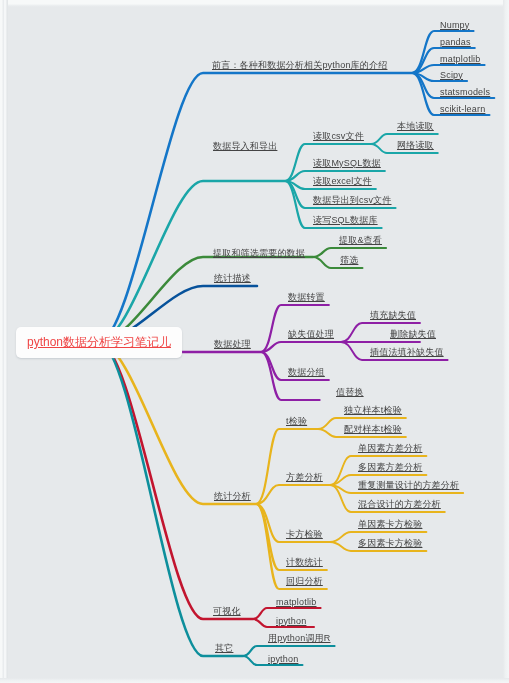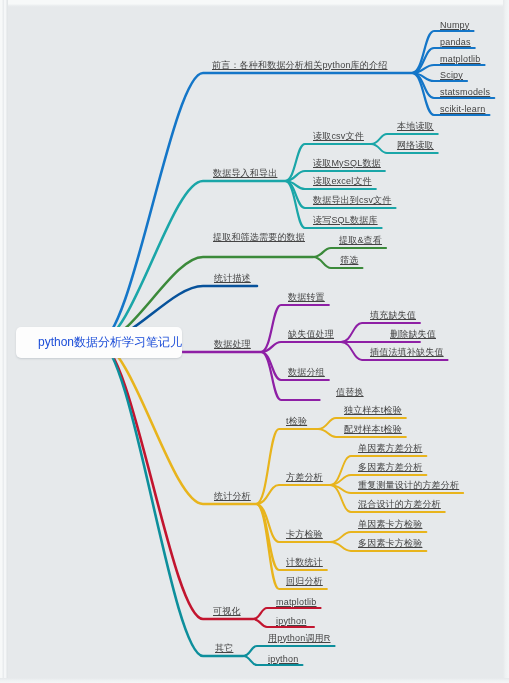--- a/index.html
+++ b/index.html
@@ -21,22 +21,22 @@
   #frame-right{left:503px;top:0;width:6px;height:683px;
       background:linear-gradient(90deg,#e6e9eb 0%,#eef1f2 40%,#f4f6f7 100%);}
   #frame-bottom{left:0;top:678px;width:509px;height:5px;
       background:linear-gradient(180deg,#e6e9eb 0%,#eef1f2 45%,#f4f6f7 100%);}
   .node{position:absolute;color:#444;white-space:nowrap;letter-spacing:0.2px;text-decoration:underline;}
   .node-l1{font-size:9px;}
   .node-l2{font-size:9px;}
   .node-l3{font-size:9px;}
   #rootnode{position:absolute;background:#fdfdfd;border-radius:5px;
         box-shadow:0 1px 2px rgba(140,150,158,.33);
-        display:flex;align-items:center;justify-content:flex-end;
-        font-size:12px;color:#1d4ed8;z-index:5;}
+        display:flex;align-items:center;justify-content:center;
+        font-size:12px;color:#ef4444;z-index:5;text-decoration:underline;}
 </style>
 </head>
 <body>
 
 <div id="canvas" style="background: rgb(230, 233, 235);">
   <svg id="links">
       <path d="M99 342C132.28 342,171.8 73,203 73H412" stroke="#1476c8" stroke-width="2.6" fill="none" stroke-linecap="round" stroke-linejoin="round"></path>
       <path d="M412 73C423.88 73,424.32 31,434 31H473.515625" stroke="#1476c8" stroke-width="2.2" fill="none" stroke-linecap="round" stroke-linejoin="round"></path>
       <path d="M412 73C423.88 73,424.32 48,434 48H474.734375" stroke="#1476c8" stroke-width="2.2" fill="none" stroke-linecap="round" stroke-linejoin="round"></path>
       <path d="M412 73C423.88 73,424.32 65,434 65H484.53125" stroke="#1476c8" stroke-width="2.2" fill="none" stroke-linecap="round" stroke-linejoin="round"></path>
@@ -88,29 +88,29 @@
     <span>python数据分析学习笔记儿</span>
   </div>
   <div id="nodes">
       <div class="node node-l1" style="left: 212px; bottom: 611.5px;">前言：各种和数据分析相关python库的介绍</div>
       <div class="node node-l2" style="left: 440px; bottom: 653.5px;">Numpy</div>
       <div class="node node-l2" style="left: 440px; bottom: 636.5px;">pandas</div>
       <div class="node node-l2" style="left: 440px; bottom: 619.5px;">matplotlib</div>
       <div class="node node-l2" style="left: 440px; bottom: 603.5px;">Scipy</div>
       <div class="node node-l2" style="left: 440px; bottom: 586.5px;">statsmodels</div>
       <div class="node node-l2" style="left: 440px; bottom: 569.5px;">scikit-learn</div>
-      <div class="node node-l1" style="left: 213px; bottom: 503px;">数据导入和导出</div>
+      <div class="node node-l1" style="left: 213px; bottom: 530px;">数据导入和导出</div>
       <div class="node node-l2" style="left: 313px; bottom: 540.5px;">读取csv文件</div>
       <div class="node node-l3" style="left: 397px; bottom: 550.5px;">本地读取</div>
       <div class="node node-l3" style="left: 397px; bottom: 531.5px;">网络读取</div>
       <div class="node node-l2" style="left: 313px; bottom: 513.5px;">读取MySQL数据</div>
       <div class="node node-l2" style="left: 313px; bottom: 495.5px;">读取excel文件</div>
       <div class="node node-l2" style="left: 313px; bottom: 476.5px;">数据导出到csv文件</div>
       <div class="node node-l2" style="left: 313px; bottom: 456.5px;">读写SQL数据库</div>
-      <div class="node node-l1" style="left: 213px; bottom: 439px;">提取和筛选需要的数据</div>
+      <div class="node node-l1" style="left: 213px; bottom: 423px;">提取和筛选需要的数据</div>
       <div class="node node-l2" style="left: 339px; bottom: 436.5px;">提取&amp;查看</div>
       <div class="node node-l2" style="left: 340px; bottom: 416.5px;">筛选</div>
       <div class="node node-l1" style="left: 214px; bottom: 398.5px;">统计描述</div>
       <div class="node node-l1" style="left: 214px; bottom: 332.5px;">数据处理</div>
       <div class="node node-l2" style="left: 288px; bottom: 379.5px;">数据转置</div>
       <div class="node node-l2" style="left: 288px; bottom: 342.5px;">缺失值处理</div>
       <div class="node node-l3" style="left: 370px; bottom: 361.5px;">填充缺失值</div>
       <div class="node node-l3" style="left: 370px; bottom: 342.5px; margin-left: 20px;">删除缺失值</div>
       <div class="node node-l3" style="left: 370px; bottom: 324.5px;">插值法填补缺失值</div>
       <div class="node node-l2" style="left: 288px; bottom: 304.5px;">数据分组</div>

